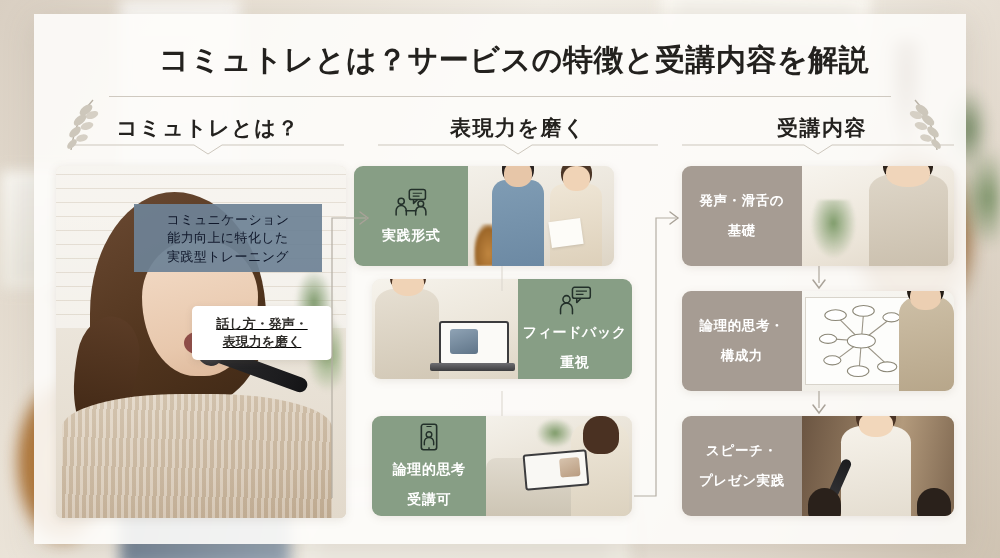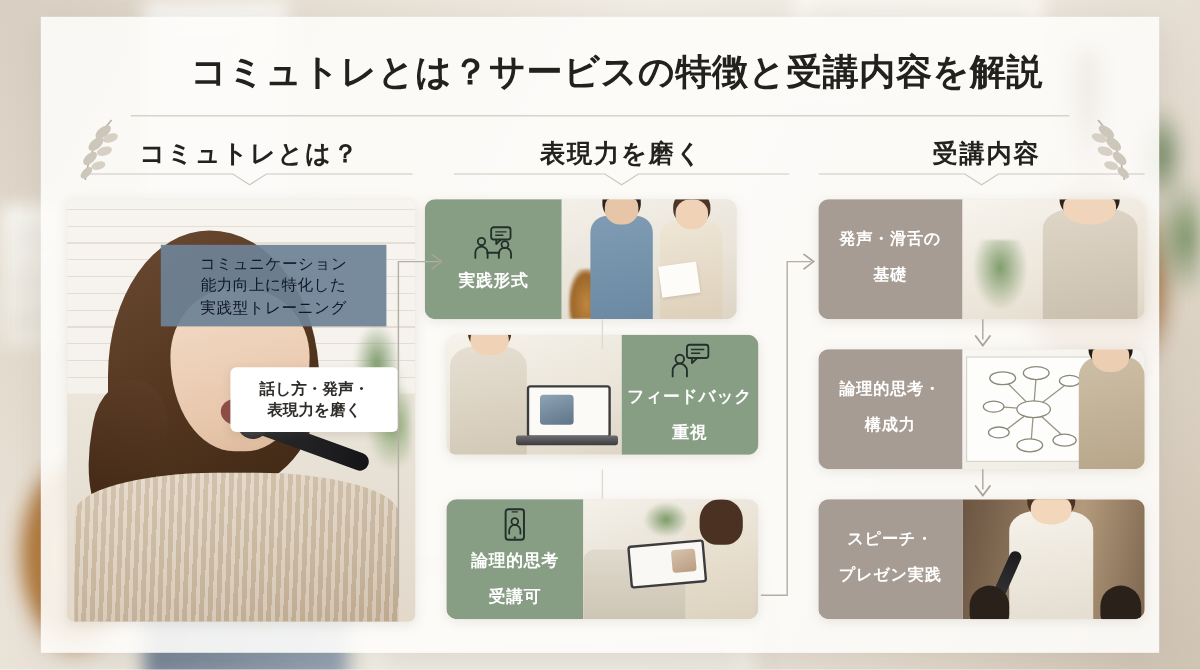--- a/index.html
+++ b/index.html
@@ -215,20 +215,21 @@
   }
 
   .hero-caption {
     position: absolute; left: 158px; top: 292px;
     width: 140px; height: 54px;
     background: #ffffff;
     border-radius: 5px;
     display: flex; flex-direction: column;
     align-items: center; justify-content: center;
     box-shadow: 0 2px 7px rgba(110,98,82,.16);
+    text-decoration: underline;
   }
   .hero-caption span {
     color: #2f2d2a; font-size: 13px; font-weight: 700; line-height: 1.4;
     white-space: nowrap;
   }
 
   
   .card {
     position: absolute;
     border-radius: 9px; overflow: hidden;
@@ -242,21 +243,21 @@
     width: 44%;
     display: flex; flex-direction: column;
     align-items: center; justify-content: center;
     gap: 6px;
     padding: 6px 4px;
   }
   .card-label.green { background: #879e85; }
   .card-label.taupe { background: #a69c93; }
 
   .card-label .lbl-text {
-    display: flex; flex-direction: column; align-items: center; gap: 11px; font-family: Liberation Mono, monospace;
+    display: flex; flex-direction: column; align-items: center; gap: 11px;
   }
   .card-label .lbl-text span {
     color: #ffffff; font-size: 14px; font-weight: 700;
     letter-spacing: .6px; line-height: 1.4; white-space: nowrap;
   }
   .card-label.taupe .lbl-text span { font-size: 13.5px; }
 
   .card-icon { width: 34px; height: 34px; }
   .card-icon svg { display: block; width: 100%; height: 100%; }
 

